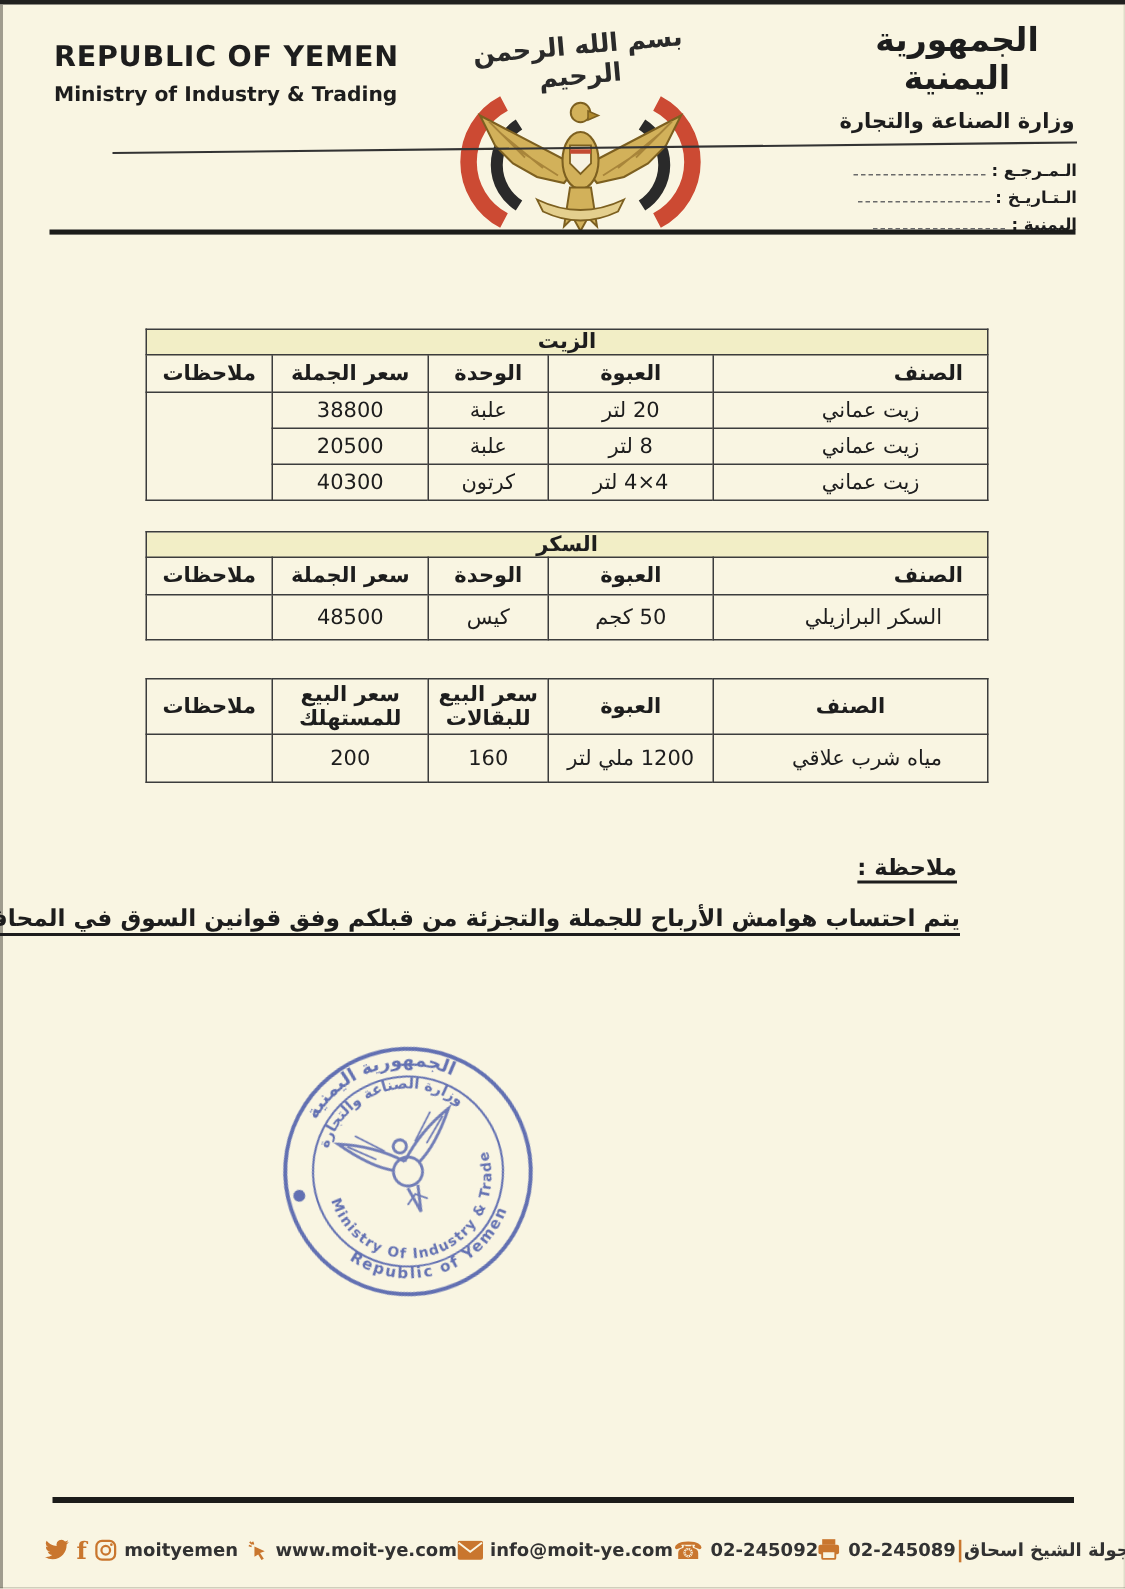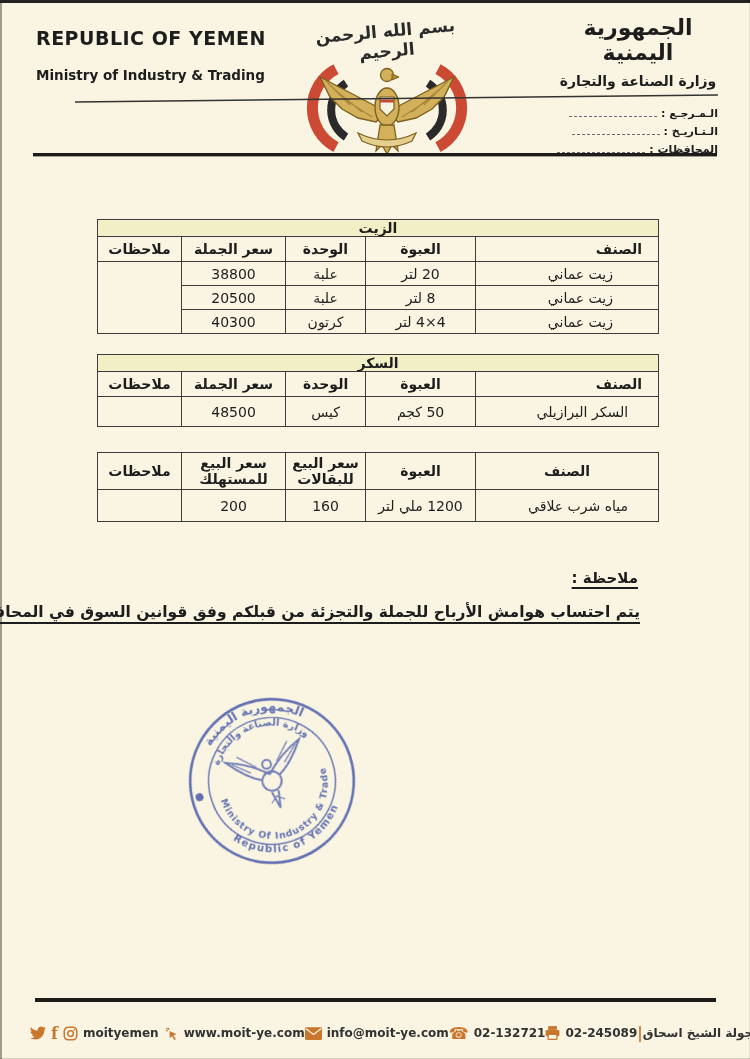--- a/index.html
+++ b/index.html
@@ -9,21 +9,21 @@
     background:#f9f5e2;
     font-family:"DejaVu Sans", sans-serif;
     color:#1d1d1d;
     overflow:hidden;
     border-top:3px solid #21211f;
     box-shadow: inset 2px 0 0 rgba(50,48,40,.45), inset -1px 0 0 rgba(50,48,40,.12), inset 0 -1px 0 rgba(50,48,40,.2);
   }
   
   .en-block { position:absolute; left:36px; top:24px; }
   .en-block .t1 { font-size:19px; font-weight:bold; letter-spacing:.5px; }
-  .en-block .t2 { font-size:13.5px; font-weight:bold; margin-top:18px; }
+  .en-block .t2 { font-size:13.5px; font-weight:bold; margin-top:6px; }
   .bismillah {
     position:absolute; left:298px; top:18px; width:176px;
     text-align:center; font-size:17px; font-weight:bold;
     transform:rotate(-5deg); color:#2a2a2a;
   }
   .ar-titles { position:absolute; right:28px; top:12px; width:168px; text-align:center; }
   .ar-titles .a1 { font-size:22px; font-weight:bold; }
   .ar-titles .a2 { font-size:14px; font-weight:bold; margin-top:8px; }
   .emblem { position:absolute; left:306px; top:56px; }
   .hdr-lines { position:absolute; left:0; top:0; width:750px; height:165px; pointer-events:none; }
@@ -123,21 +123,21 @@
   <div class="ref-fields">
     <div class="ref-row">
       <span class="lbl">الـمـرجـع :</span>
       <span class="dash"></span>
     </div>
     <div class="ref-row">
       <span class="lbl">الـتـاريـخ :</span>
       <span class="dash"></span>
     </div>
     <div class="ref-row">
-      <span class="lbl">المحافظات :</span>
+      <span class="lbl">اليمنية :</span>
       <span class="dash"></span>
     </div>
   </div>
 
   <table class="price t-oil">
     <colgroup>
         <col class="c-item">
         <col class="c-pack">
         <col class="c-unit">
         <col class="c-price">
@@ -304,21 +304,21 @@
         <svg width="17" height="13" viewBox="0 0 24 18">
             <rect x="0" y="0" width="24" height="18" rx="2" fill="#c9762e"></rect>
             <path d="M1 2 L12 10.5 L23 2" stroke="#f9f5e2" stroke-width="1.8" fill="none"></path>
           </svg>
       </span>
       <span>info@moit-ye.com</span>
     </div>
 
     <div class="fgroup">
       <span class="fico" style="color:#c9762e;font-size:16px">☎</span>
-      <span>02-132721</span>
+      <span>02-245092</span>
     </div>
 
     <div class="fgroup">
       <span class="fico">
         <svg width="15" height="14" viewBox="0 0 24 22">
             <rect x="5" y="0" width="14" height="6" fill="#c9762e"></rect>
             <rect x="1" y="6" width="22" height="10" rx="2" fill="#c9762e"></rect>
             <rect x="5" y="13" width="14" height="8" rx="1" fill="#f9f5e2" stroke="#c9762e" stroke-width="2"></rect>
           </svg>
       </span>

